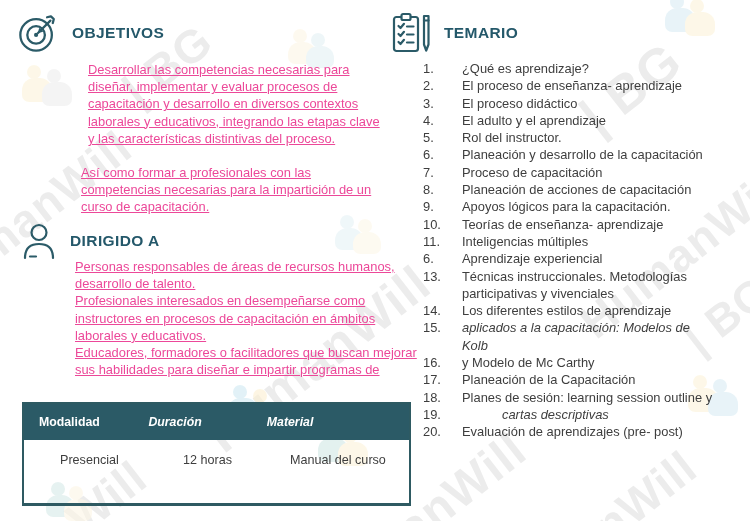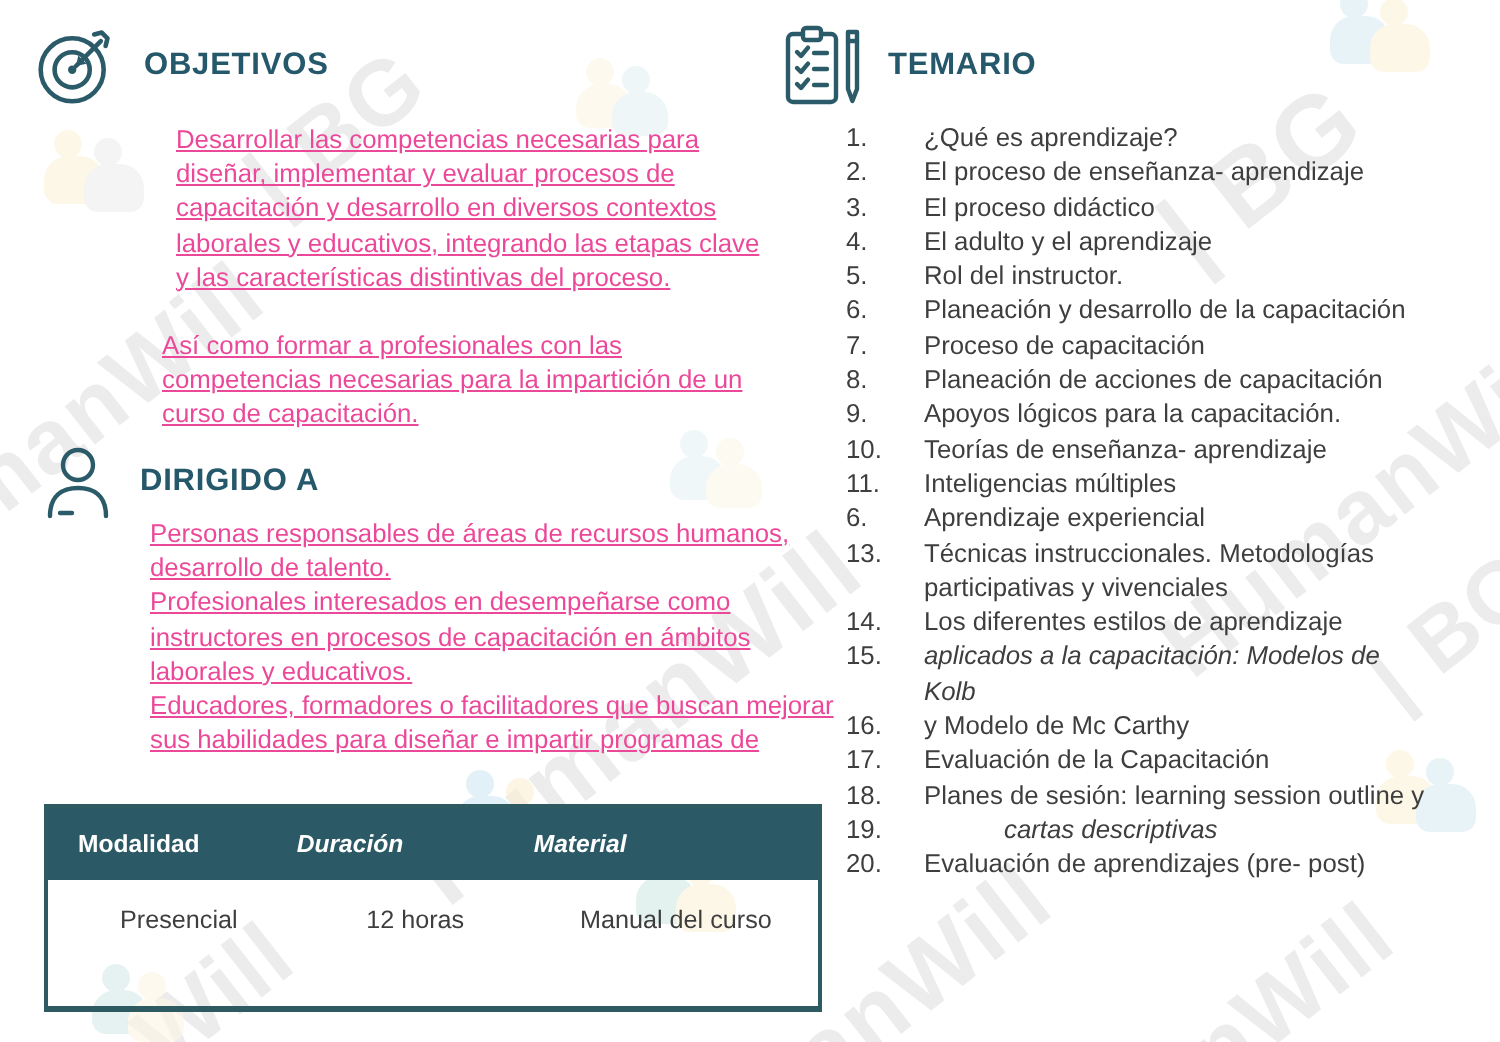--- a/index.html
+++ b/index.html
@@ -235,21 +235,21 @@
       <li>
           <span class="num">15.</span>
           <span class="txt txt-narrow">aplicados a la capacitación: Modelos de Kolb</span>
         </li>
       <li>
           <span class="num">16.</span>
           <span class="txt">y Modelo de Mc Carthy</span>
         </li>
       <li>
           <span class="num">17.</span>
-          <span class="txt">Evaluación de la Capacitación</span>
+          <span class="txt">Planeación de la Capacitación</span>
         </li>
       <li>
           <span class="num">18.</span>
           <span class="txt">Planes de sesión: learning session outline y</span>
         </li>
       <li>
           <span class="num">19.</span>
           <span class="txt txt-indent">cartas descriptivas</span>
         </li>
       <li>

